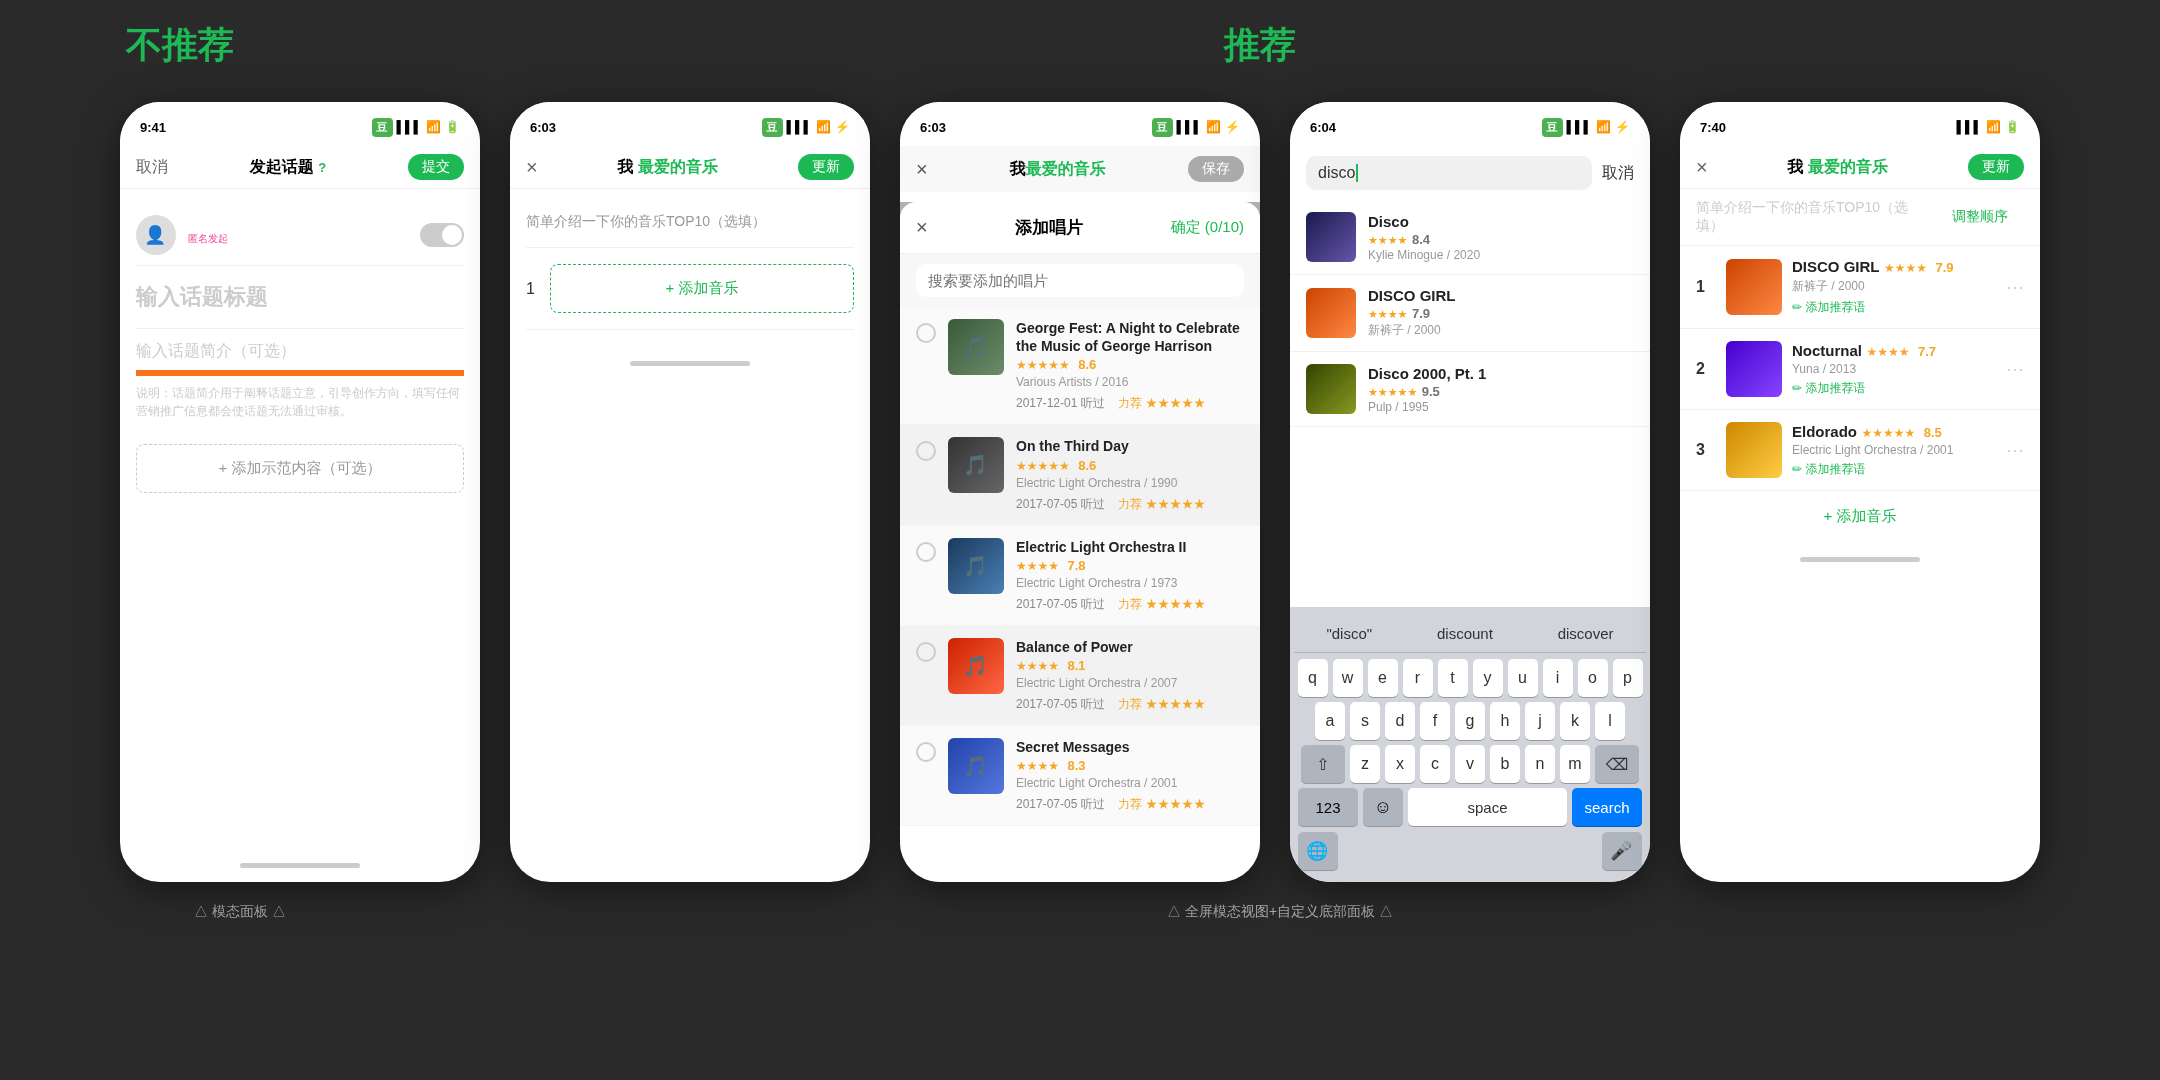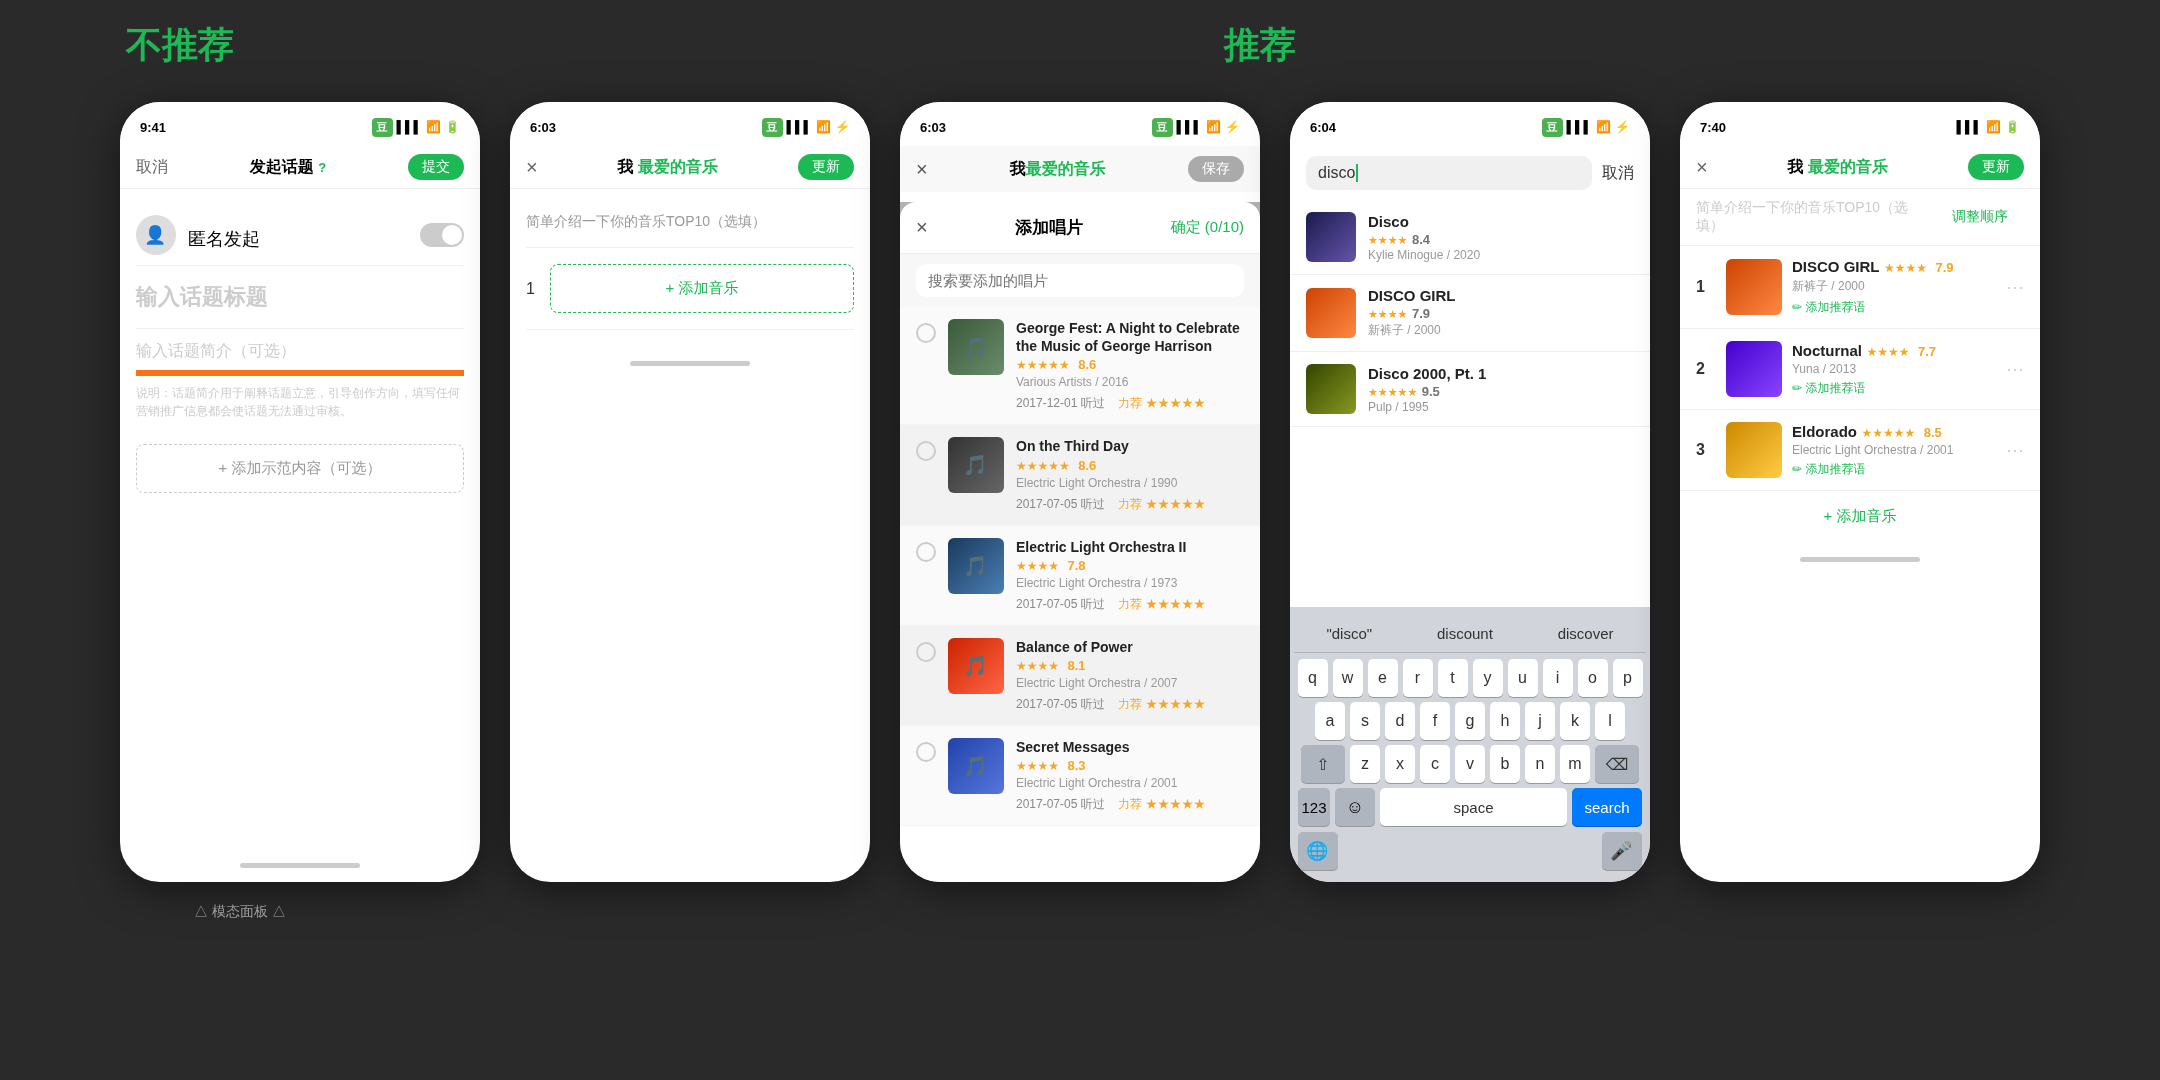--- a/index.html
+++ b/index.html
@@ -358,21 +358,21 @@
     }
     .kb-bottom-row {
       display: flex;
       gap: 5px;
       padding: 0 4px;
       align-items: center;
     }
     .kb-num-key {
       background: #aeb5bf;
       border-radius: 5px;
-      width: 32px; height: 38px;
+      width: 60px; height: 38px;
       display: flex; align-items: center; justify-content: center;
       font-size: 15px;
       box-shadow: 0 1px 0 #999;
     }
     .kb-emoji {
       background: #aeb5bf;
       border-radius: 5px;
       width: 40px; height: 38px;
       display: flex; align-items: center; justify-content: center;
       font-size: 18px;
@@ -492,21 +492,21 @@
       <span style="font-size:16px;font-weight:700;">
         <span>发起话题</span>
         <span style="color:#1db954;font-size:13px;">?</span>
       </span>
       <span class="nav-btn-green">提交</span>
     </div>
     <div class="phone1-content">
       <div class="form-row">
         <div class="avatar-circle">👤</div>
         <div class="anon-row">
-          <span style="font-size:18px;color:#000000;margin-top:8px;">匿名发起</span>
+          <span style="font-size:10px;color:#ec4899;margin-top:8px;">匿名发起</span>
           <div class="toggle"></div>
         </div>
       </div>
       <div style="padding:16px 0;border-bottom:1px solid #f0f0f0;">
         <div style="font-size:22px;font-weight:600;color:#ccc;">输入话题标题</div>
       </div>
       <div style="padding:12px 0 8px;">
         <div style="font-size:16px;color:#ccc;">输入话题简介（可选）</div>
       </div>
       <div class="form-hint">说明：话题简介用于阐释话题立意，引导创作方向，填写任何营销推广信息都会使话题无法通过审核。</div>
@@ -865,13 +865,14 @@
     </div>
     <div class="home-bar">
       <div class="home-bar-line"></div>
     </div>
   </div>
 
 </div>
 
 <div class="bottom-captions">
   <div class="caption-left">△ 模态面板 △</div>
+  <div class="caption-right">△ 全屏模态视图+自定义底部面板 △</div>
 </div>
 
 </body></html>

